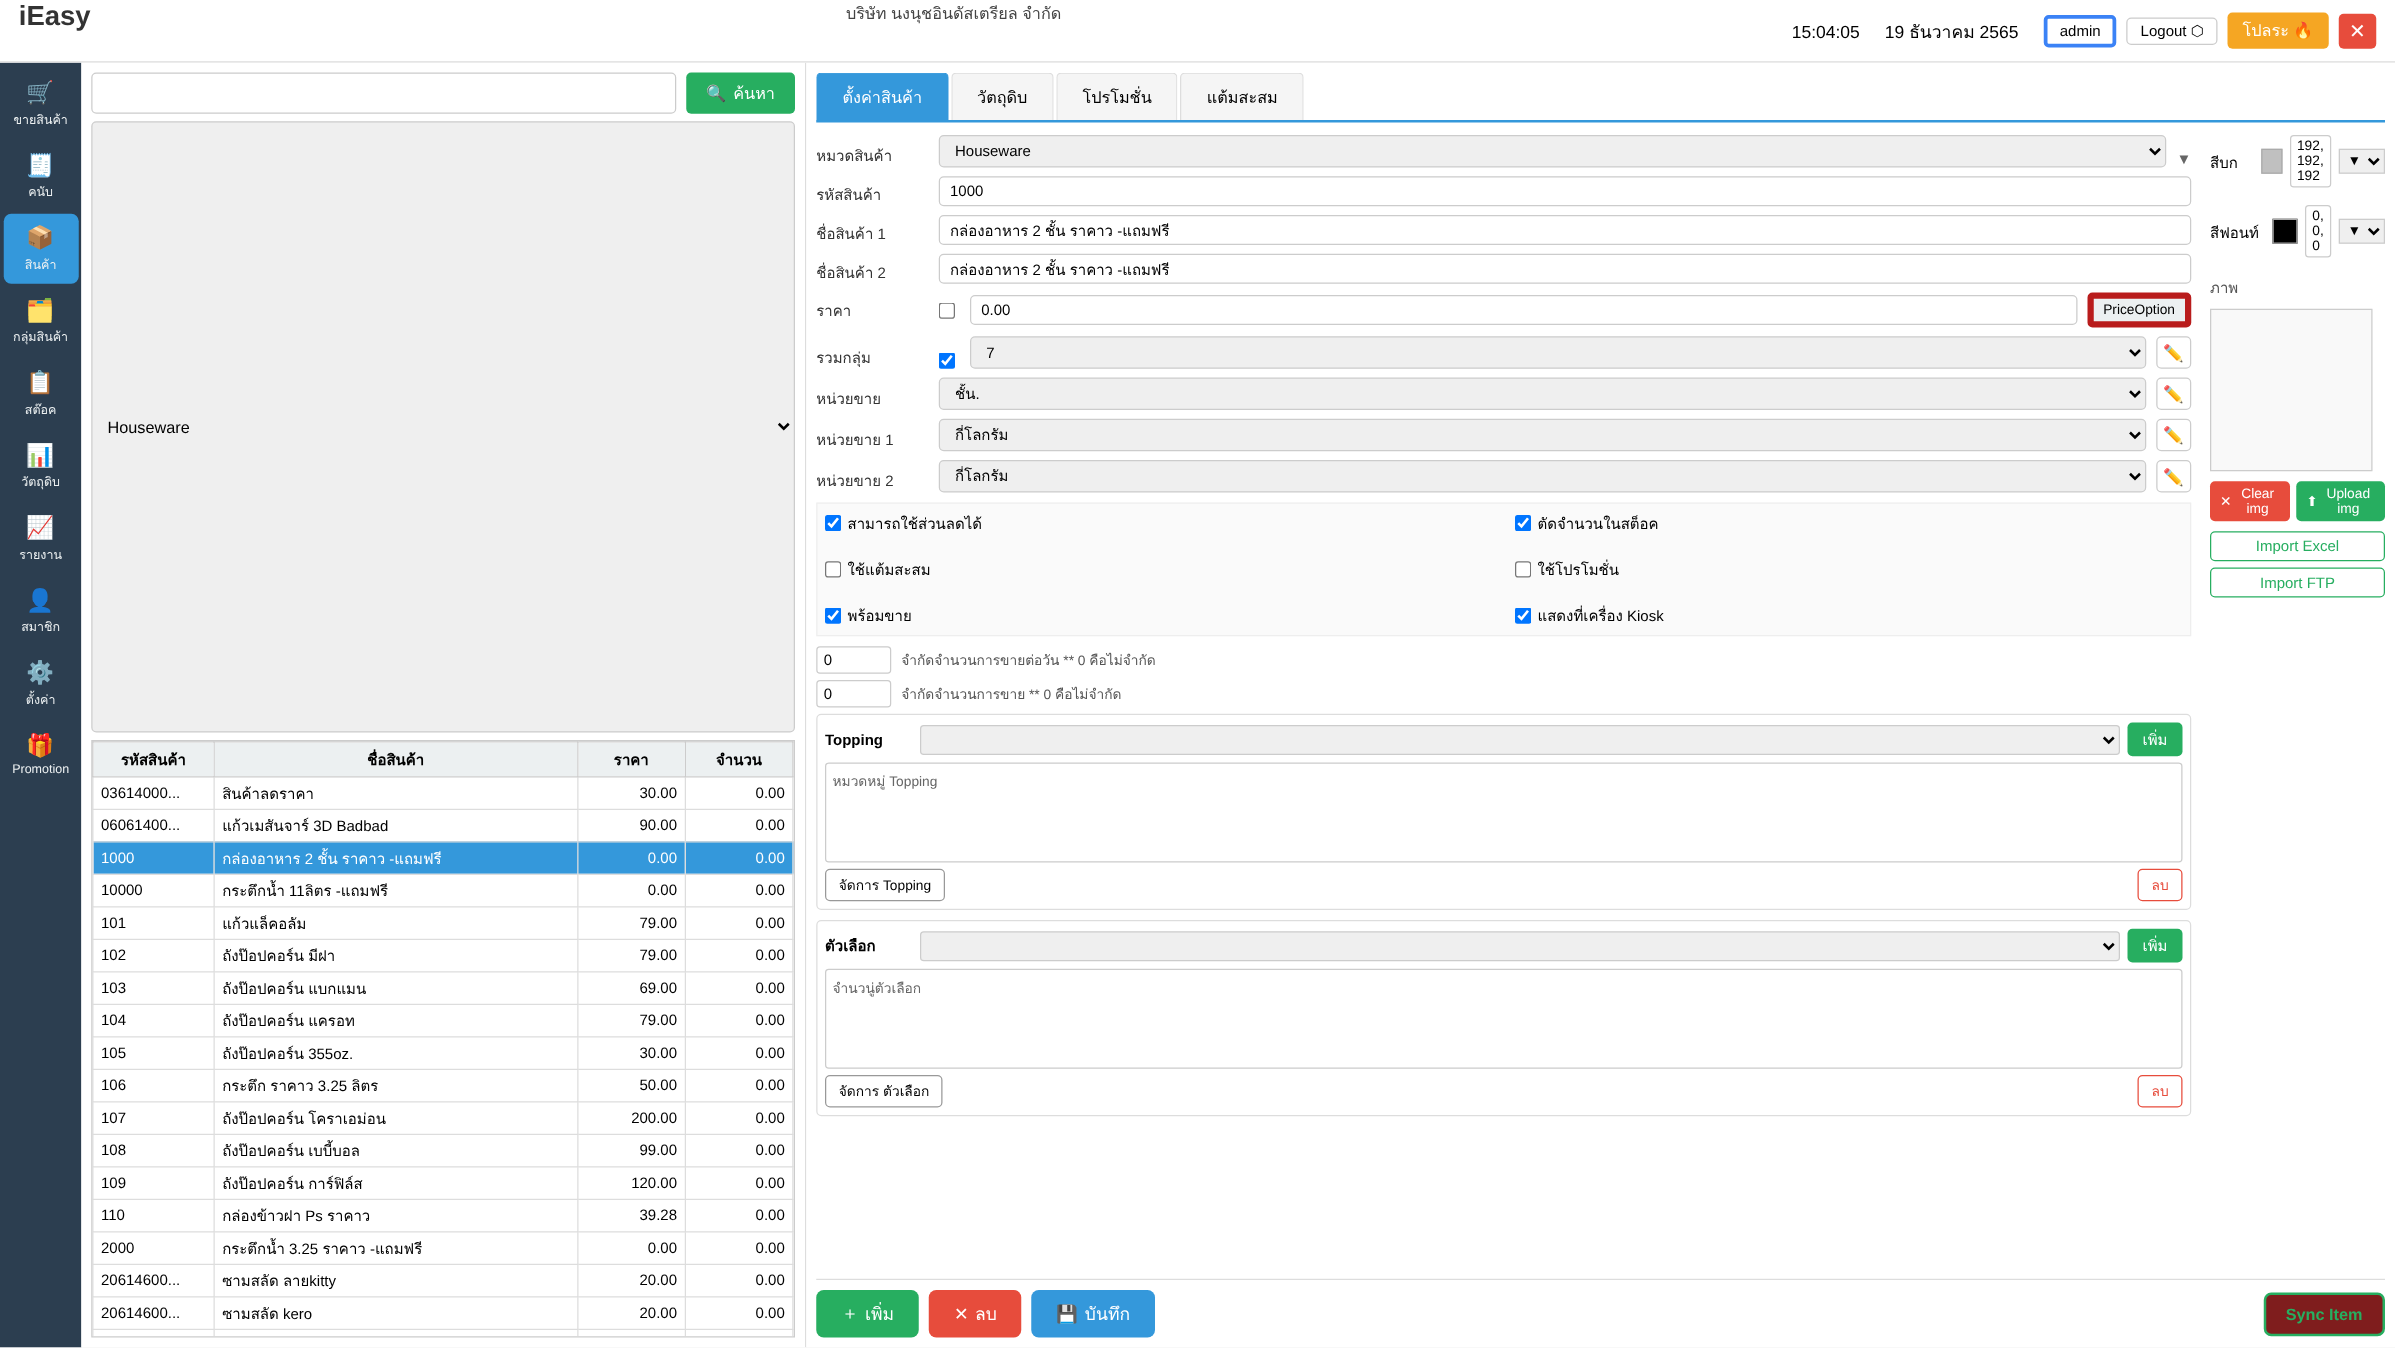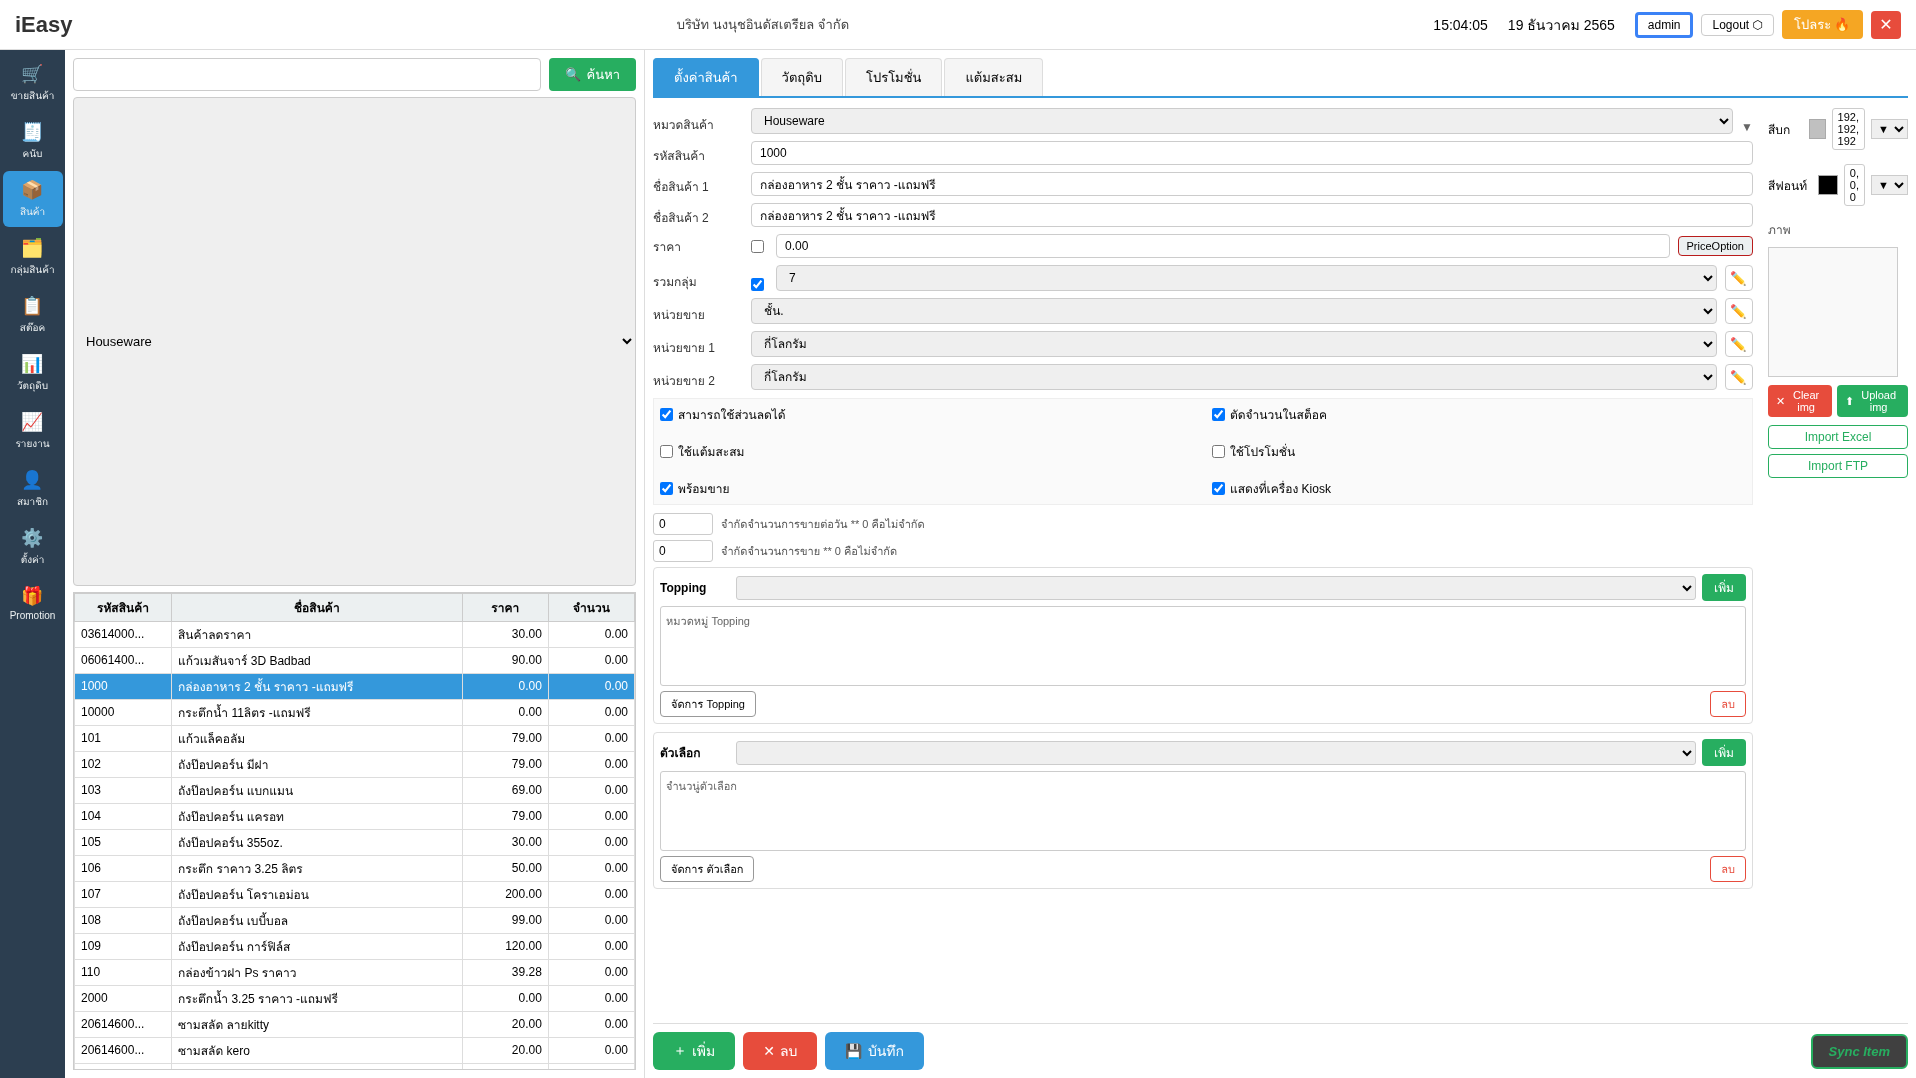--- a/index.html
+++ b/index.html
@@ -3,21 +3,20 @@
   <meta charset="utf-8">
   <style>
     * { box-sizing: border-box; margin: 0; padding: 0; }
     body { font-family: 'Segoe UI', Tahoma, sans-serif; font-size: 12px; background: #f0f0f0; overflow: hidden; }
 
     
     #header {
       background: #fff;
       height: 50px;
       display: flex;
-      align-items: center;
       padding: 0 15px;
       border-bottom: 1px solid #ddd;
       position: relative;
     }
     #header .logo {
       font-size: 22px;
       font-weight: bold;
       color: #333;
       margin-right: 20px;
     }
@@ -470,29 +469,28 @@
       border-radius: 6px;
       padding: 8px 20px;
       color: #fff;
       cursor: pointer;
       font-size: 14px;
       display: flex;
       align-items: center;
       gap: 5px;
     }
     .btn-sync {
-      background: #404040;
+      background: #7f1d1d;
       border: 2px solid #27ae60;
       color: #27ae60;
       border-radius: 6px;
       padding: 8px 16px;
       cursor: pointer;
       font-size: 13px;
       font-weight: bold;
-      font-style: italic;
     }
 
     
     .import-btns {
       display: flex;
       flex-direction: column;
       gap: 5px;
     }
     .import-btn {
       background: #fff;
@@ -506,21 +504,21 @@
 
     
     .price-row {
       display: flex;
       align-items: center;
       gap: 8px;
       margin-bottom: 7px;
     }
     .price-option-btn {
       background: #ecf0f1;
-      border: 1px solid #b91c1c;
+      border: 5px solid #b91c1c;
       border-radius: 4px;
       padding: 3px 8px;
       cursor: pointer;
       font-size: 11px;
     }
   </style>
 </head>
 <body>
 
 <div id="header">

